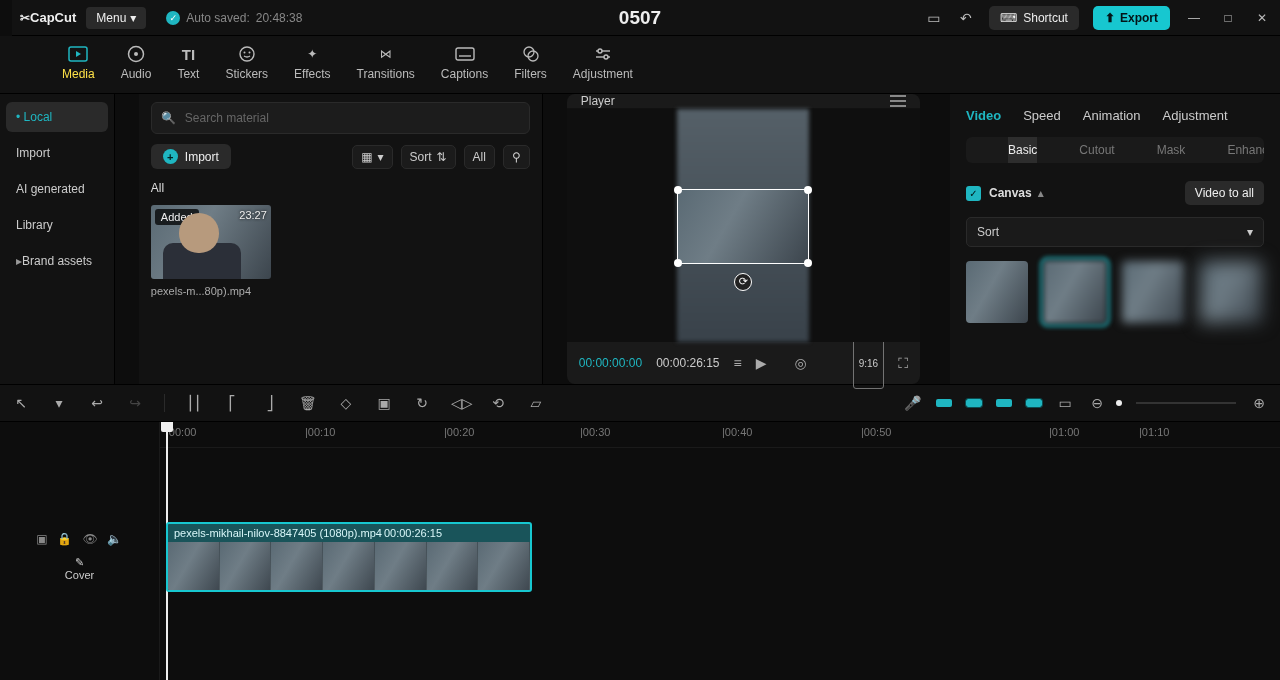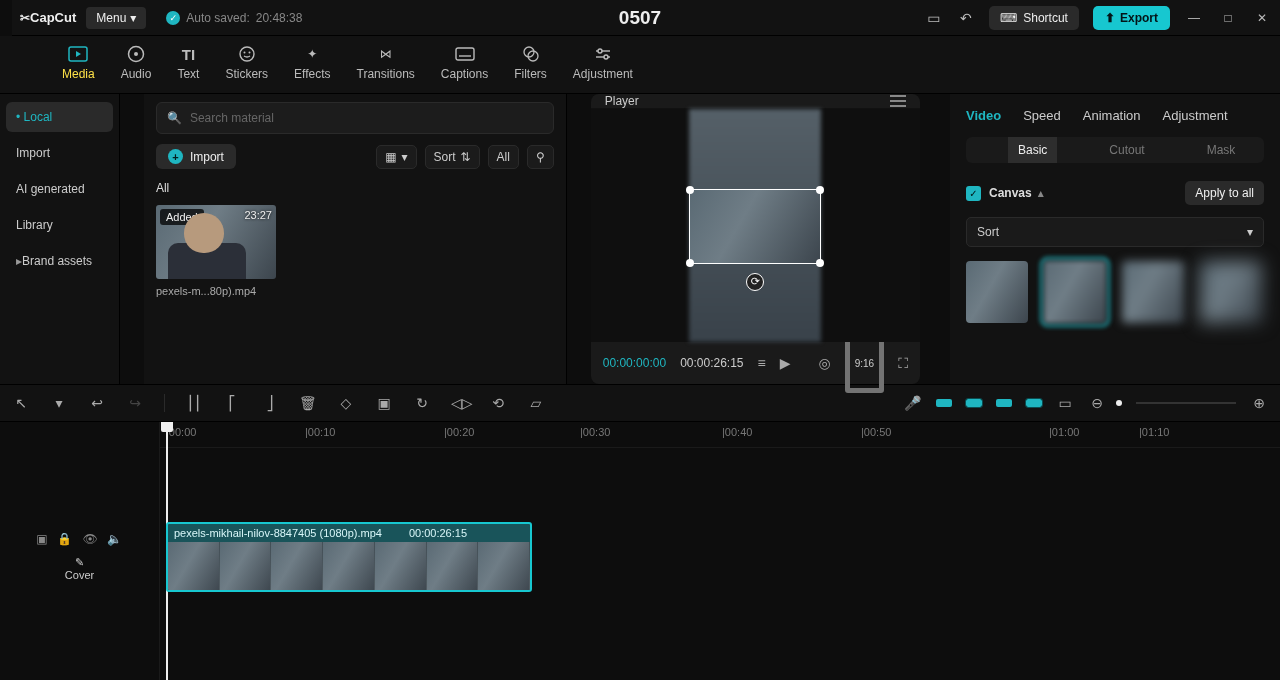--- a/index.html
+++ b/index.html
@@ -56,28 +56,28 @@
   .pc-outer{width:132px;height:233px;background:linear-gradient(180deg,#556068,#39424a);filter:blur(2px);}
   .pc-sel{position:absolute;width:132px;height:75px;border:1px solid #fff;top:calc(50% - 37px);left:calc(50% - 66px);background:linear-gradient(120deg,#5a6a74 0%,#6f7d86 40%,#3c454d 100%);}
   .pc-sel .h{position:absolute;width:8px;height:8px;border-radius:50%;background:#fff;}
   .pc-sel .tl{left:-4px;top:-4px;} .pc-sel .tr{right:-4px;top:-4px;}
   .pc-sel .bl{left:-4px;bottom:-4px;} .pc-sel .br{right:-4px;bottom:-4px;}
   .pc-sel .rot{position:absolute;left:calc(50% - 9px);bottom:-28px;width:18px;height:18px;border-radius:50%;background:#222;border:1px solid #fff;display:flex;align-items:center;justify-content:center;color:#fff;font-size:11px;}
   .player-ctrl { height:42px; display:flex; align-items:center; padding:0 12px; gap:14px;}
   .tc-cur{color:#1fb6c1;}
   .tc-tot{color:#ccc;}
   .pc-ico{color:#aaa;cursor:pointer;font-size:14px;}
-  .ratio-badge{border:5px solid #737373;padding:19px 5px;border-radius:3px;font-size:10px;color:#ccc;cursor:pointer;}
+  .ratio-badge{border:1px solid #737373;padding:19px 5px;border-radius:3px;font-size:10px;color:#ccc;cursor:pointer;margin-left:32px;}
   
   .rightpanel { width:330px; background:#121212; padding:14px 16px;}
   .rtabs{display:flex;gap:22px;margin-bottom:14px;}
   .rtab{cursor:pointer;color:#ccc;font-size:13px;}
   .rtab.active{color:#1fb6c1;font-weight:600;}
   .subtabs{display:flex;background:#1a1a1a;border-radius:6px;overflow:hidden;margin-bottom:18px;}
-  .subtab{flex:1;text-align:center;padding:6px 10px;color:#777;cursor:pointer;margin-left:42px;}
+  .subtab{flex:1;text-align:center;padding:6px 0;color:#777;cursor:pointer;margin-left:42px;}
   .subtab.active{background:#2d2d2d;color:#eee;}
   .canvas-row{display:flex;align-items:center;justify-content:space-between;margin-bottom:12px;}
   .chk{width:15px;height:15px;border-radius:3px;background:#1fb6c1;display:inline-flex;align-items:center;justify-content:center;color:#021314;font-size:10px;margin-right:8px;}
   .apply-btn{background:#2a2a2a;color:#eee;padding:5px 10px;border-radius:5px;cursor:pointer;}
   .select-box{background:#1a1a1a;border:1px solid #2a2a2a;border-radius:5px;padding:7px 10px;display:flex;justify-content:space-between;align-items:center;cursor:pointer;color:#ccc;margin-bottom:14px;}
   .thumbs{display:flex;gap:16px;flex-wrap:wrap;}
   .bt{width:62px;height:62px;border-radius:4px;background:#555;cursor:pointer;}
   .bt.sel{outline:2px solid #1fb6c1;outline-offset:2px;}
   .bt.img{background:linear-gradient(120deg,#5a6a74 0%,#6f7d86 40%,#3c454d 100%);}
   .bt.b1{filter:blur(2px);} .bt.b2{filter:blur(5px);} .bt.b3{filter:blur(9px);}
@@ -94,21 +94,21 @@
   .tl-left{width:160px;border-right:1px solid #1a1a1a;display:flex;flex-direction:column;padding-top:110px;align-items:center;gap:10px;}
   .tl-ctrls{display:flex;gap:10px;color:#888;}
   .tl-ctrls span{cursor:pointer;}
   .cover-btn{display:flex;flex-direction:column;align-items:center;color:#ccc;cursor:pointer;font-size:11px;}
   .tl-body{flex:1;position:relative;overflow:hidden;}
   .ruler{height:26px;border-bottom:1px solid #1a1a1a;display:flex;color:#777;font-size:11px;position:relative;padding-left:6px;}
   .ruler .tick{position:absolute;top:4px;}
   .playhead{position:absolute;left:6px;top:0;bottom:0;width:2px;background:#eee;}
   .playhead::before{content:"";position:absolute;left:-5px;top:-2px;width:12px;height:12px;background:#eee;border-radius:2px;}
   .clip{position:absolute;left:6px;top:100px;height:70px;width:366px;background:#0d4b52;border:2px solid #17c7d0;border-radius:3px;overflow:hidden;}
-  .clip-head{height:18px;background:rgba(255,255,255,.05);color:#d8f6f8;font-size:11px;display:flex;align-items:center;gap:27px;padding:0 6px;}
+  .clip-head{height:18px;background:rgba(255,255,255,.05);color:#d8f6f8;font-size:11px;display:flex;align-items:center;gap:2px;padding:0 6px;}
   .clip-frames{display:flex;height:52px;}
   .clip-frames div{flex:1;background:linear-gradient(120deg,#5a6a74 0%,#6f7d86 40%,#3c454d 100%);border-right:1px solid rgba(0,0,0,.25);}
   svg{display:block;}
 </style>
 </head>
 <body>
 
 <div class="titlebar">
   <span class="logo">CapCut</span>
   <div class="menu-btn">
@@ -300,21 +300,21 @@
       <span class="subtab">Cutout</span>
       <span class="subtab">Mask</span>
       <span class="subtab">Enhance</span>
     </div>
     <div class="canvas-row">
       <div class="row">
         <span class="chk">✓</span>
         <span style="font-weight:600;">Canvas</span>
         <span style="margin-left:6px;color:#888;">▴</span>
       </div>
-      <div class="apply-btn">Apply to all</div>
+      <div class="apply-btn">Video to all</div>
     </div>
     <div class="select-box">
       <span>Sort</span>
       <span>▾</span>
     </div>
     <div class="thumbs">
       <div class="bt img"></div>
       <div class="bt img b1 sel"></div>
       <div class="bt img b2"></div>
       <div class="bt img b3"></div>

